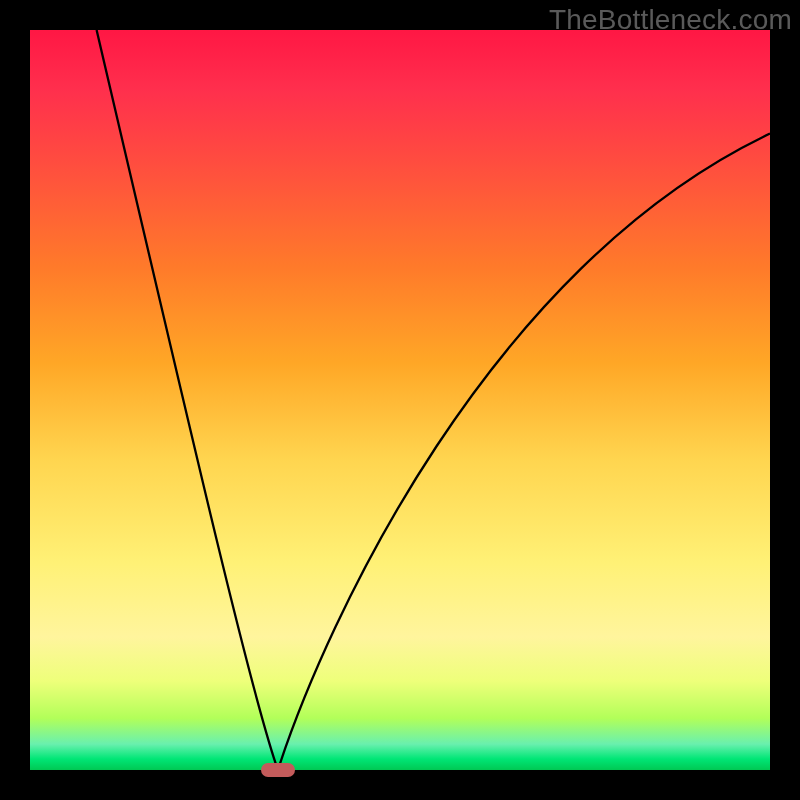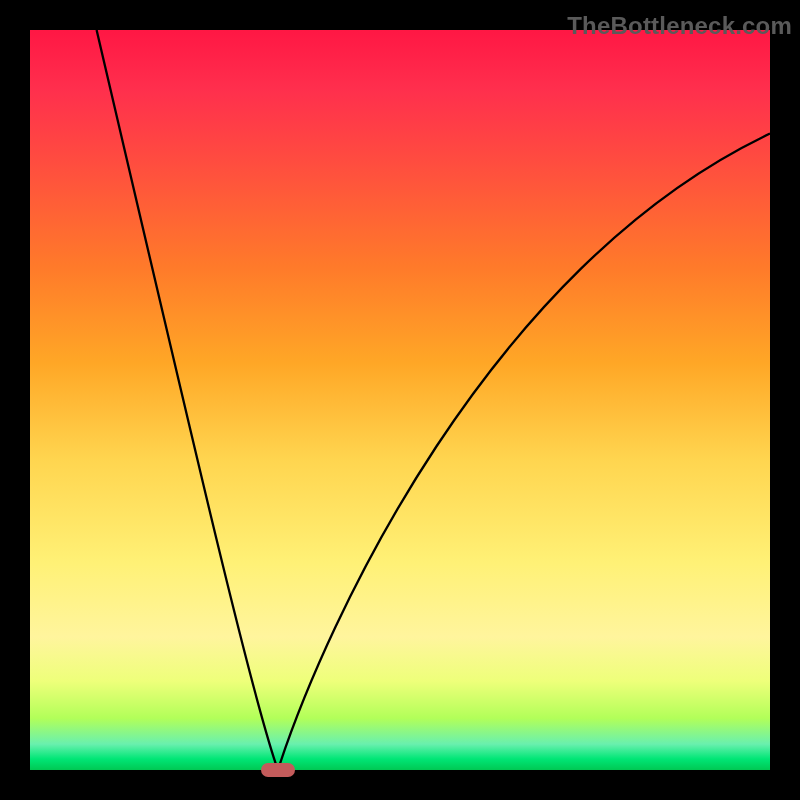--- a/index.html
+++ b/index.html
@@ -38,25 +38,24 @@
   .marker {
     position: absolute;
     background: #c35b5b;
     border-radius: 9px;
   }
   .watermark {
     position: absolute;
     top: 4px;
     right: 8px;
     font-family: Arial, Helvetica, sans-serif;
-    font-size: 24px;
-    font-weight: 700;
+    font-size: 28px;
+    font-weight: 400;
     color: #5a5a5a;
     letter-spacing: 0.2px;
-    margin-top: 8px;
   }
 </style>
 </head>
 <body>
 
 <div class="frame">
 
   <div class="plot-area">
 
     <svg class="curve-svg" viewBox="0 0 740 740">

